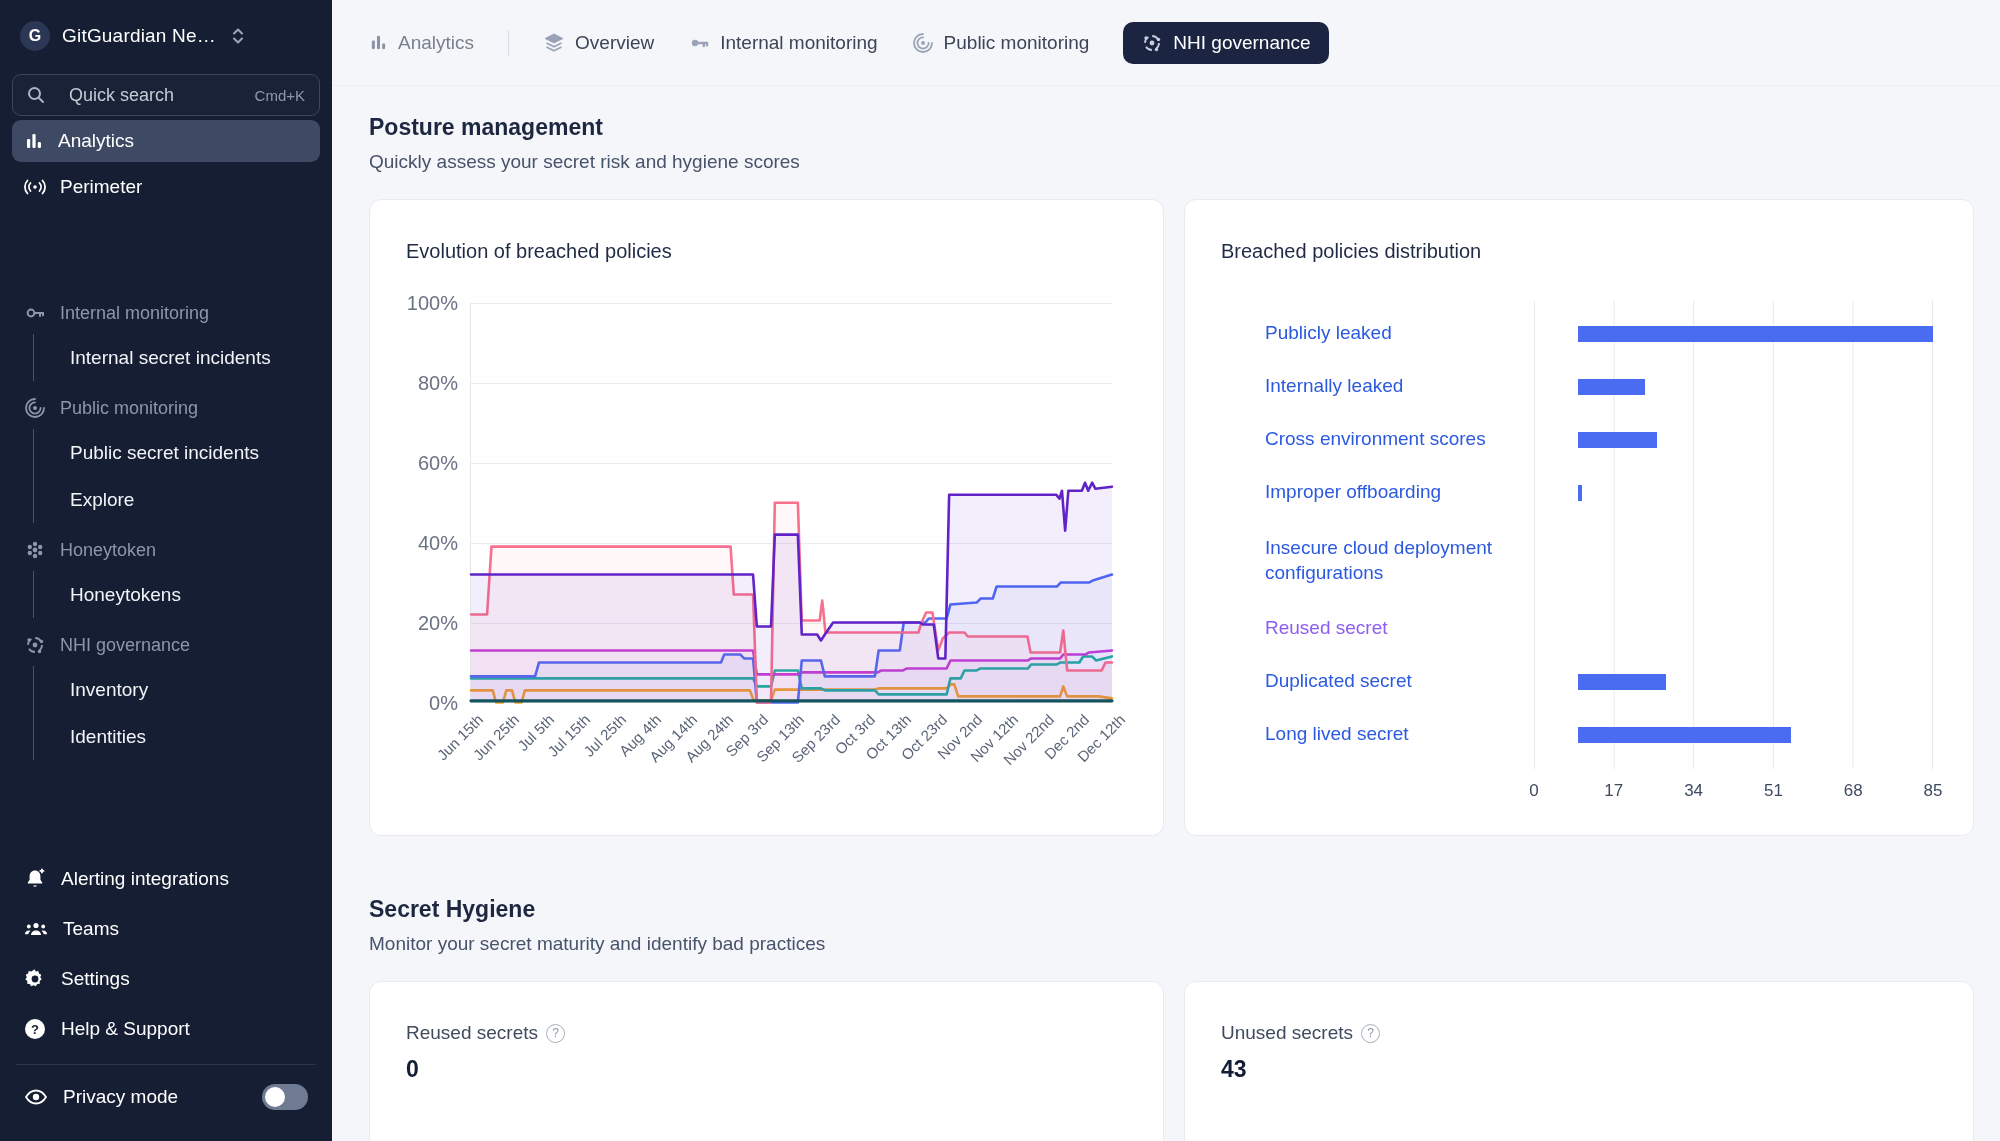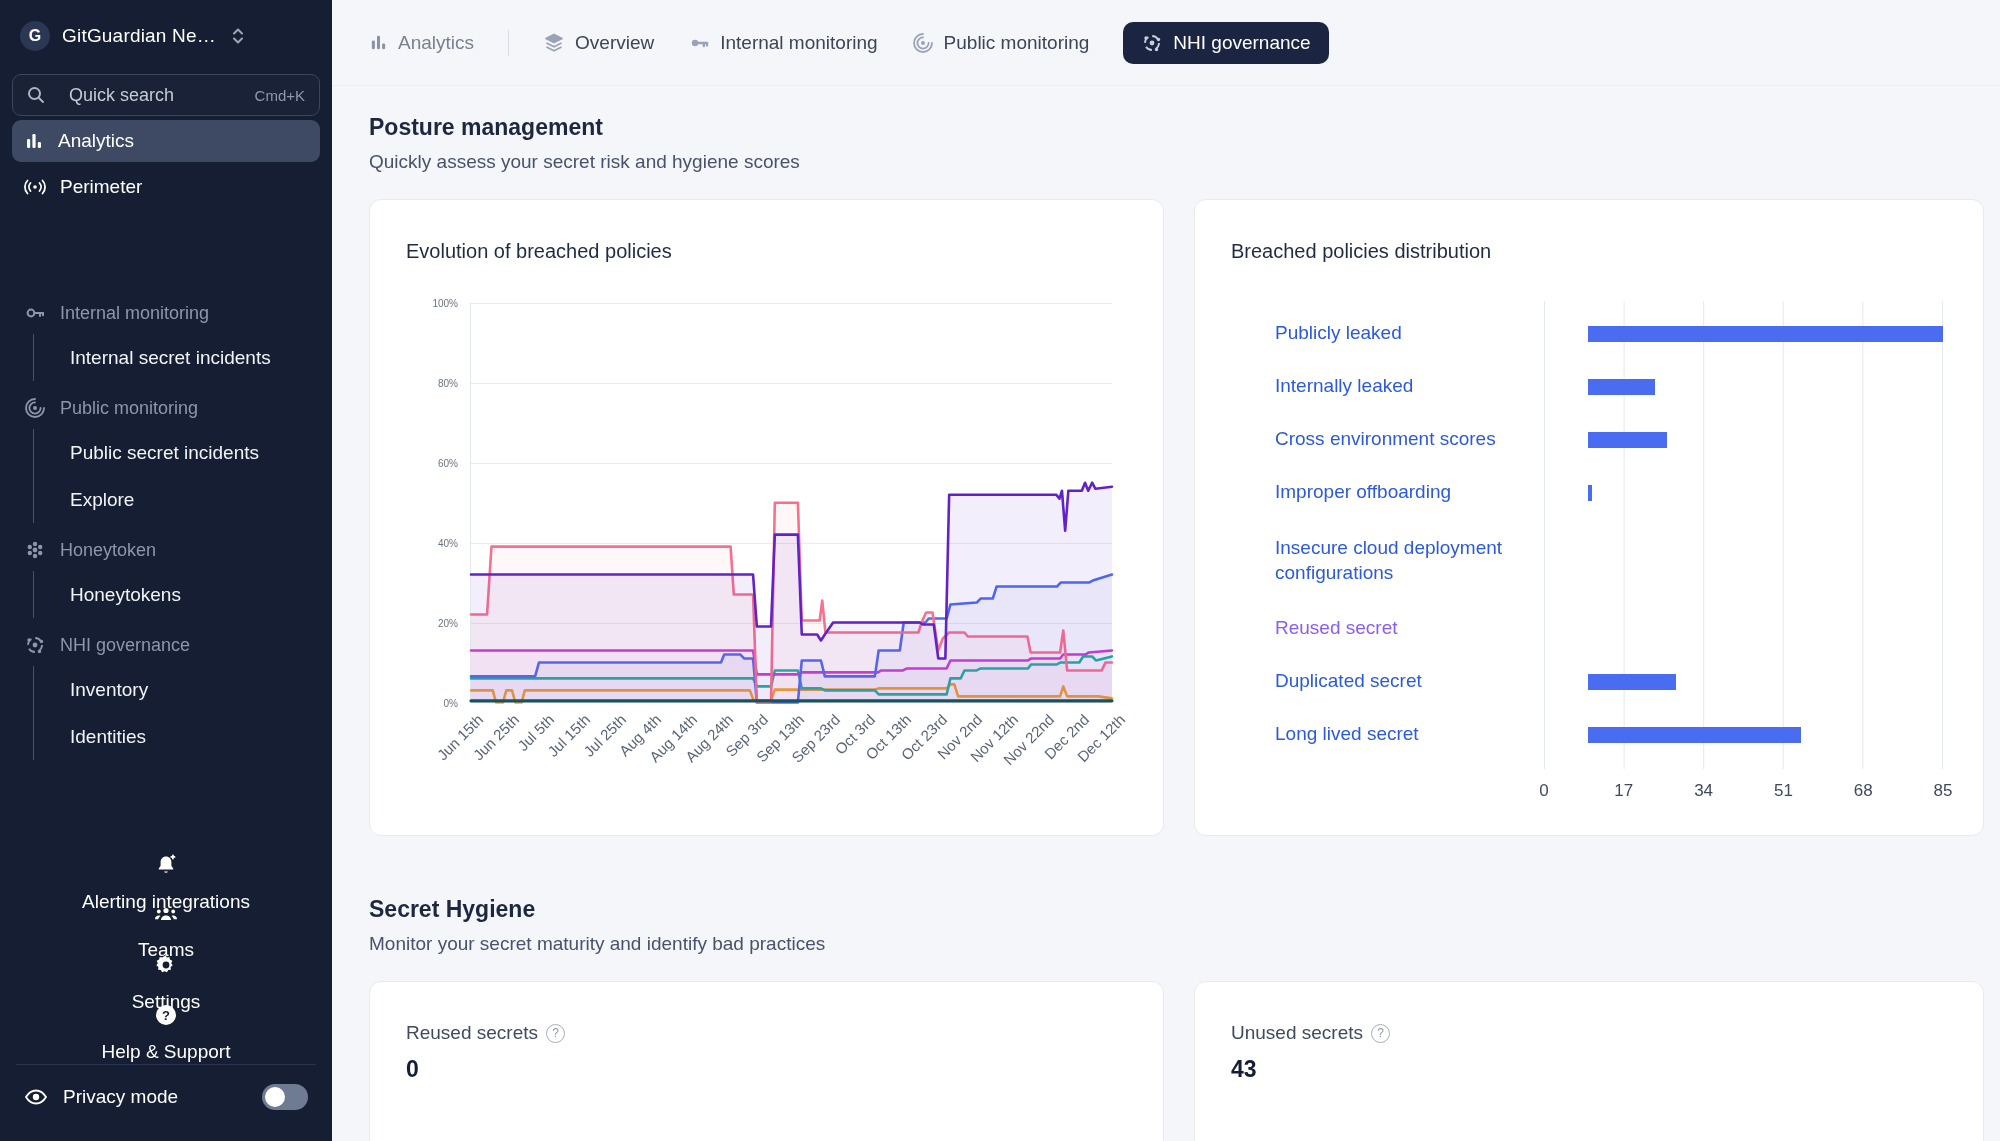--- a/index.html
+++ b/index.html
@@ -22,49 +22,49 @@
               padding:0 12px; font-size:19px; color:#FFFFFF; cursor:pointer; margin-top:4px; }
   .nav-item.active { background:#3E4A63; }
   .nav-item:first-of-type { margin-top:15px; }
   .sb-sections { margin-top:78px; }
   .sb-section-head { display:flex; align-items:center; gap:14px; height:42px; padding:0 12px;
                      font-size:18px; color:#8D96AA; cursor:pointer; margin-top:6px; }
   .sb-children { margin-left:21px; border-left:1px solid #6d28d9; padding-left:36px; }
   .sb-child { display:flex; align-items:center; height:47px; font-size:19px; color:#F2F4F8; cursor:pointer; }
   .sb-spacer { flex:1; }
   .sb-foot-item { display:flex; align-items:center; gap:15px; height:50px; padding:0 12px;
-                  font-size:19px; color:#FFFFFF; cursor:pointer;flex-direction:column; }
+                  font-size:19px; color:#FFFFFF; cursor:pointer; }
   .sb-divider { height:1px; background:#2A3450; margin:10px 4px 4px 4px; }
   .privacy-row { display:flex; align-items:center; gap:15px; height:56px; padding:0 12px; font-size:19px; }
   .toggle { margin-left:auto; width:46px; height:26px; border-radius:13px; background:#6F7A93;
             position:relative; cursor:pointer; }
   .toggle .knob { position:absolute; left:3px; top:3px; width:20px; height:20px; border-radius:50%; background:#fff; }
   .icon { display:inline-flex; align-items:center; justify-content:center; flex:none; }
 
   
   .main { flex:1; display:flex; flex-direction:column; }
   .tabbar { height:86px; display:flex; align-items:center; gap:34px; padding-left:37px;
             border-bottom:1px solid #EBEDF3; }
   .tab { display:flex; align-items:center; gap:10px; font-size:19px; color:#3C4557; cursor:pointer; }
   .tab.muted { color:#79818F; }
   .tab.pill { background:#1B2542; color:#fff; padding:10px 18px; border-radius:10px; }
   .tab-divider { width:1px; height:26px; background:#D9DDE6; }
 
   .content { flex:1; padding:28px 23px 0 37px; overflow:hidden; }
   .sec-title { font-size:23px; font-weight:bold; color:#1D2840; }
   .sec-sub { margin-top:10px; font-size:19px; color:#47526B; }
-  .card-row { margin-top:26px; display:flex; gap:30px;align-items:flex-end; }
+  .card-row { margin-top:26px; display:flex; gap:20px;align-items:flex-end; }
   .card { background:#fff; border:1px solid #E8EAF0; border-radius:12px; }
   .card-title { font-size:20px; font-weight:500; color:#1F2A44; }
 
   
   .card-line { width:795px; height:637px; padding:40px 32px 0 36px; }
   .chart-wrap { margin-top:40px; display:flex; }
   .y-axis { width:64px; position:relative; height:400px; }
-  .y-axis span { position:absolute; right:12px; transform:translateY(-50%); font-size:10px; color:#6A7383; }
+  .y-axis span { position:absolute; right:12px; transform:translateY(-50%); font-size:20px; color:#6A7383; }
   .plot { position:relative; width:642px; height:400px;
           background-image:linear-gradient(to bottom, #E9EBF0 1px, transparent 1px);
           background-size:100% 80px; border-left:1px solid #E2E5EC; }
   .plot svg { position:absolute; inset:0; overflow:visible; }
   .x-labels { position:relative; height:100px; margin-left:64px; width:642px; }
   .x-tick { position:absolute; top:12px; font-size:15px; color:#5B6578; white-space:nowrap;
             transform-origin:100% 0; transform:translateX(-100%) rotate(-45deg) translateX(6px); }
 
   
   .card-dist { width:790px; height:637px; padding:40px 40px 0 36px; position:relative; }

